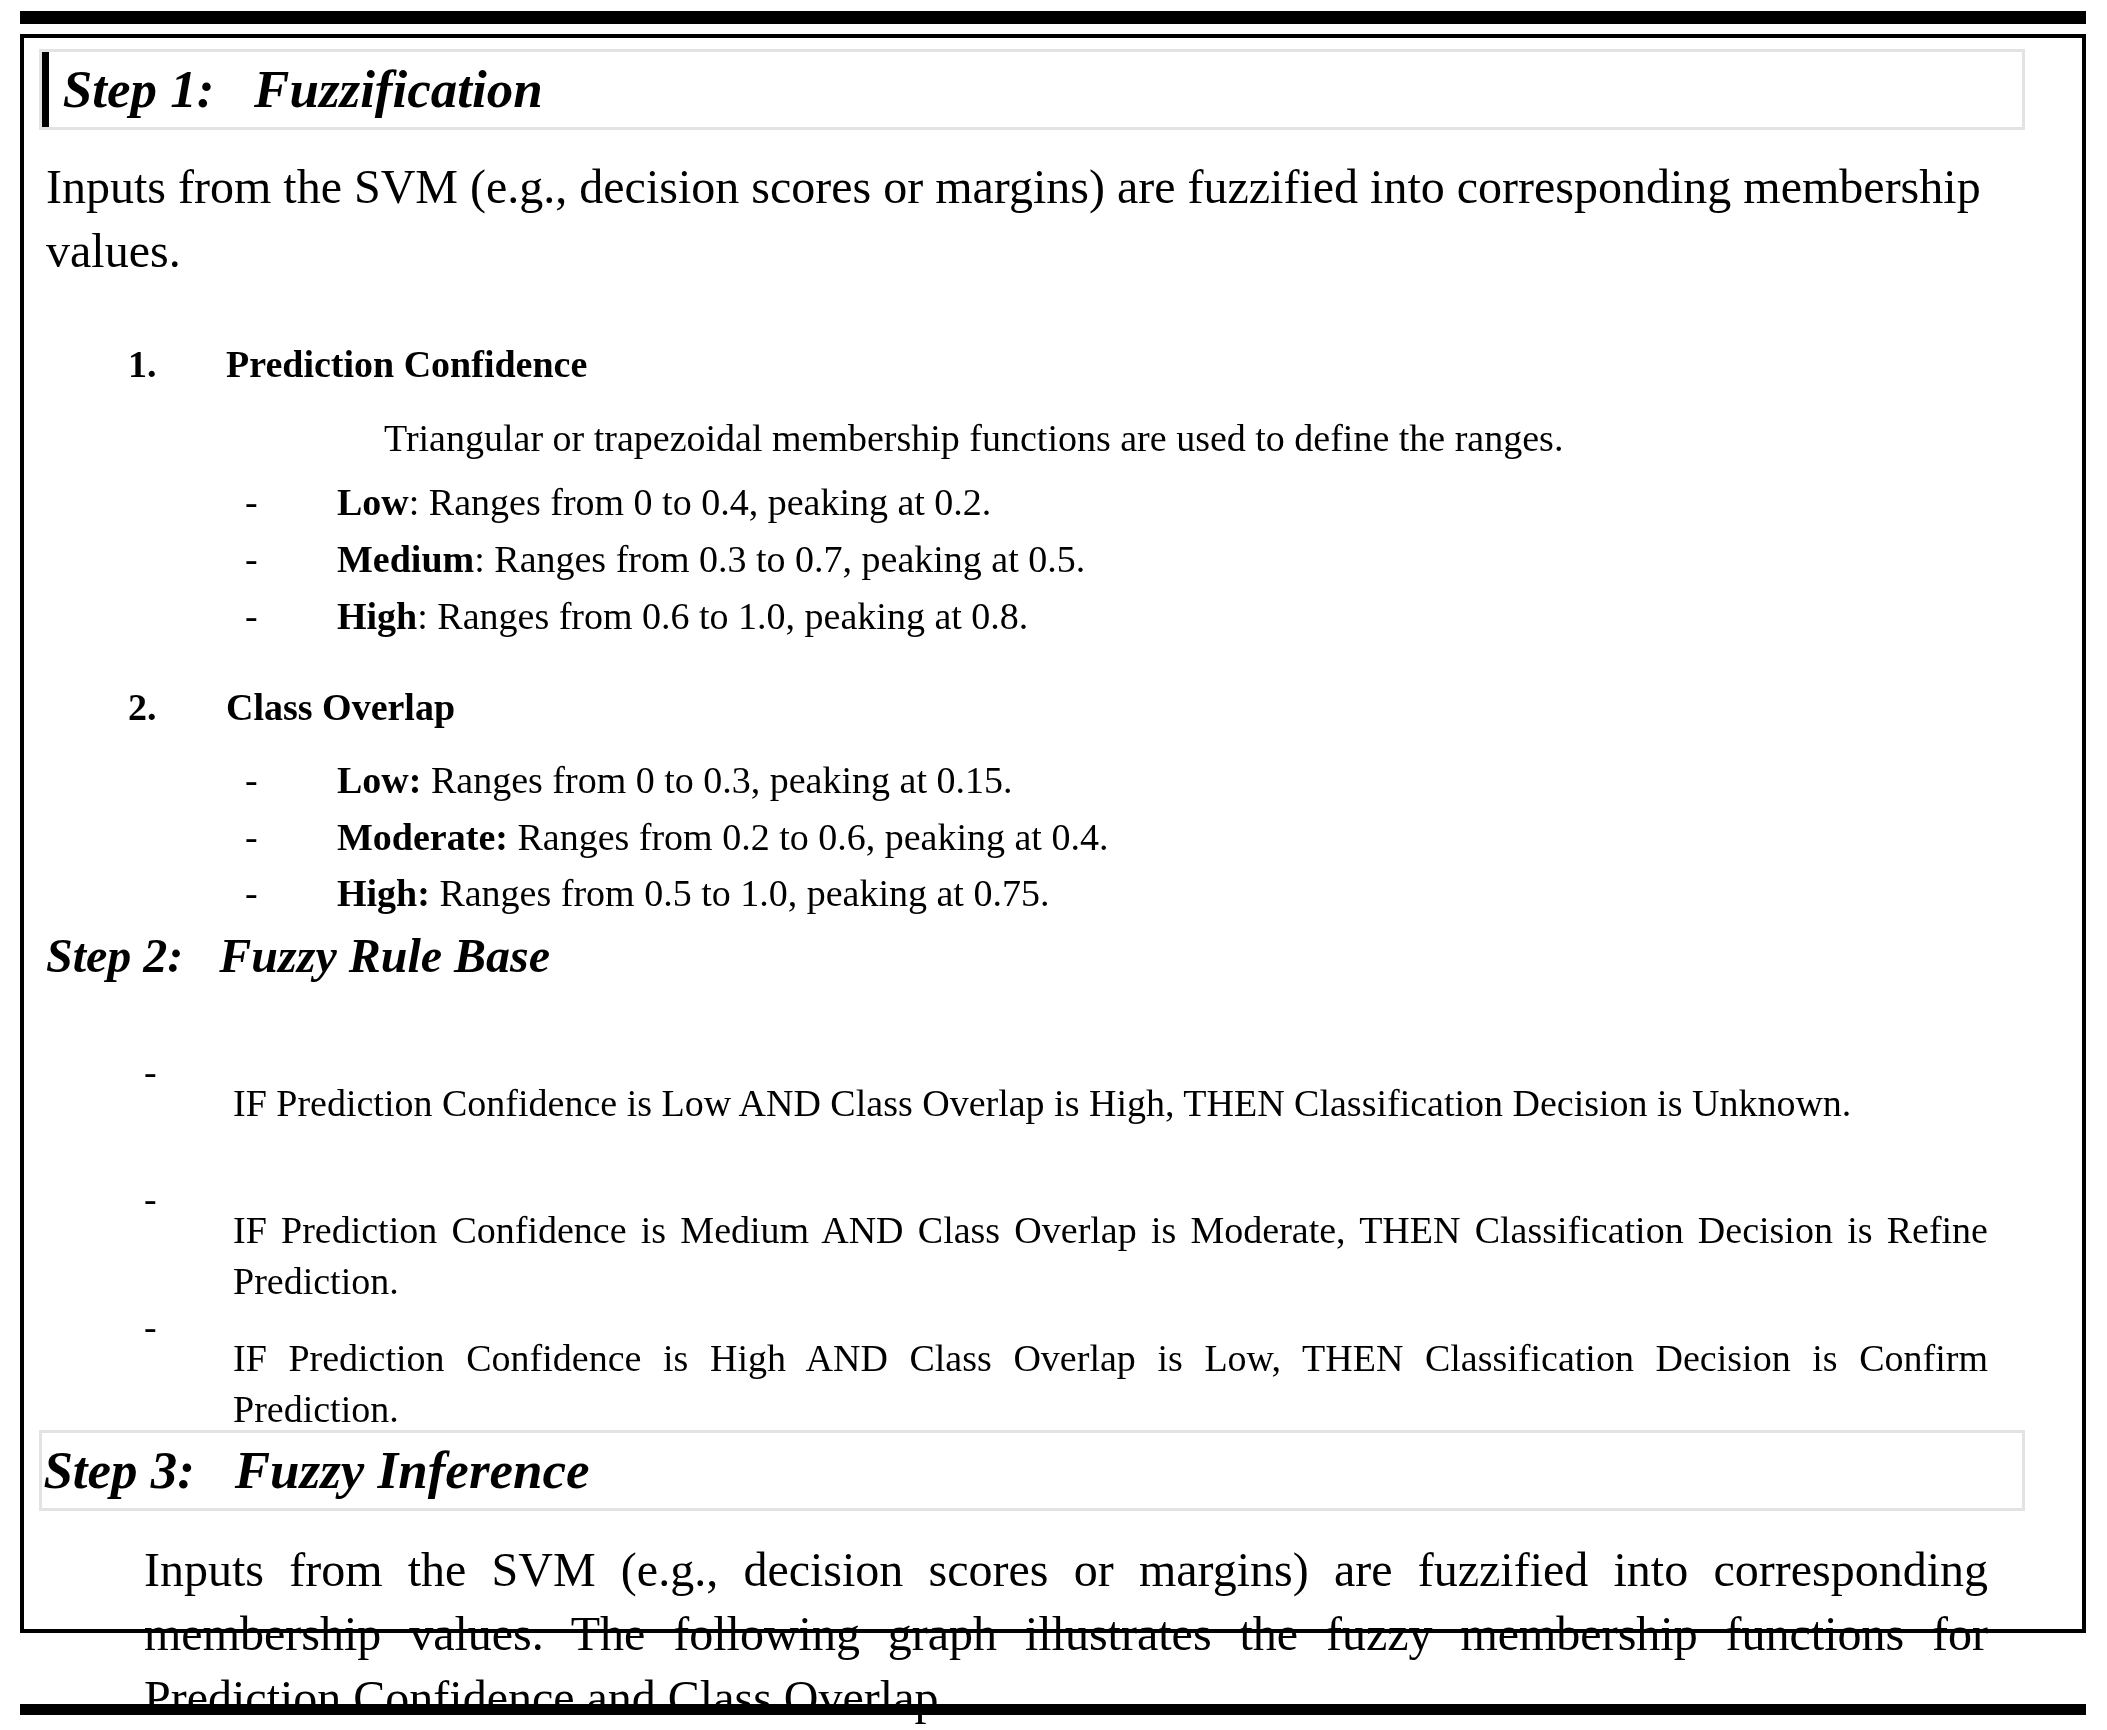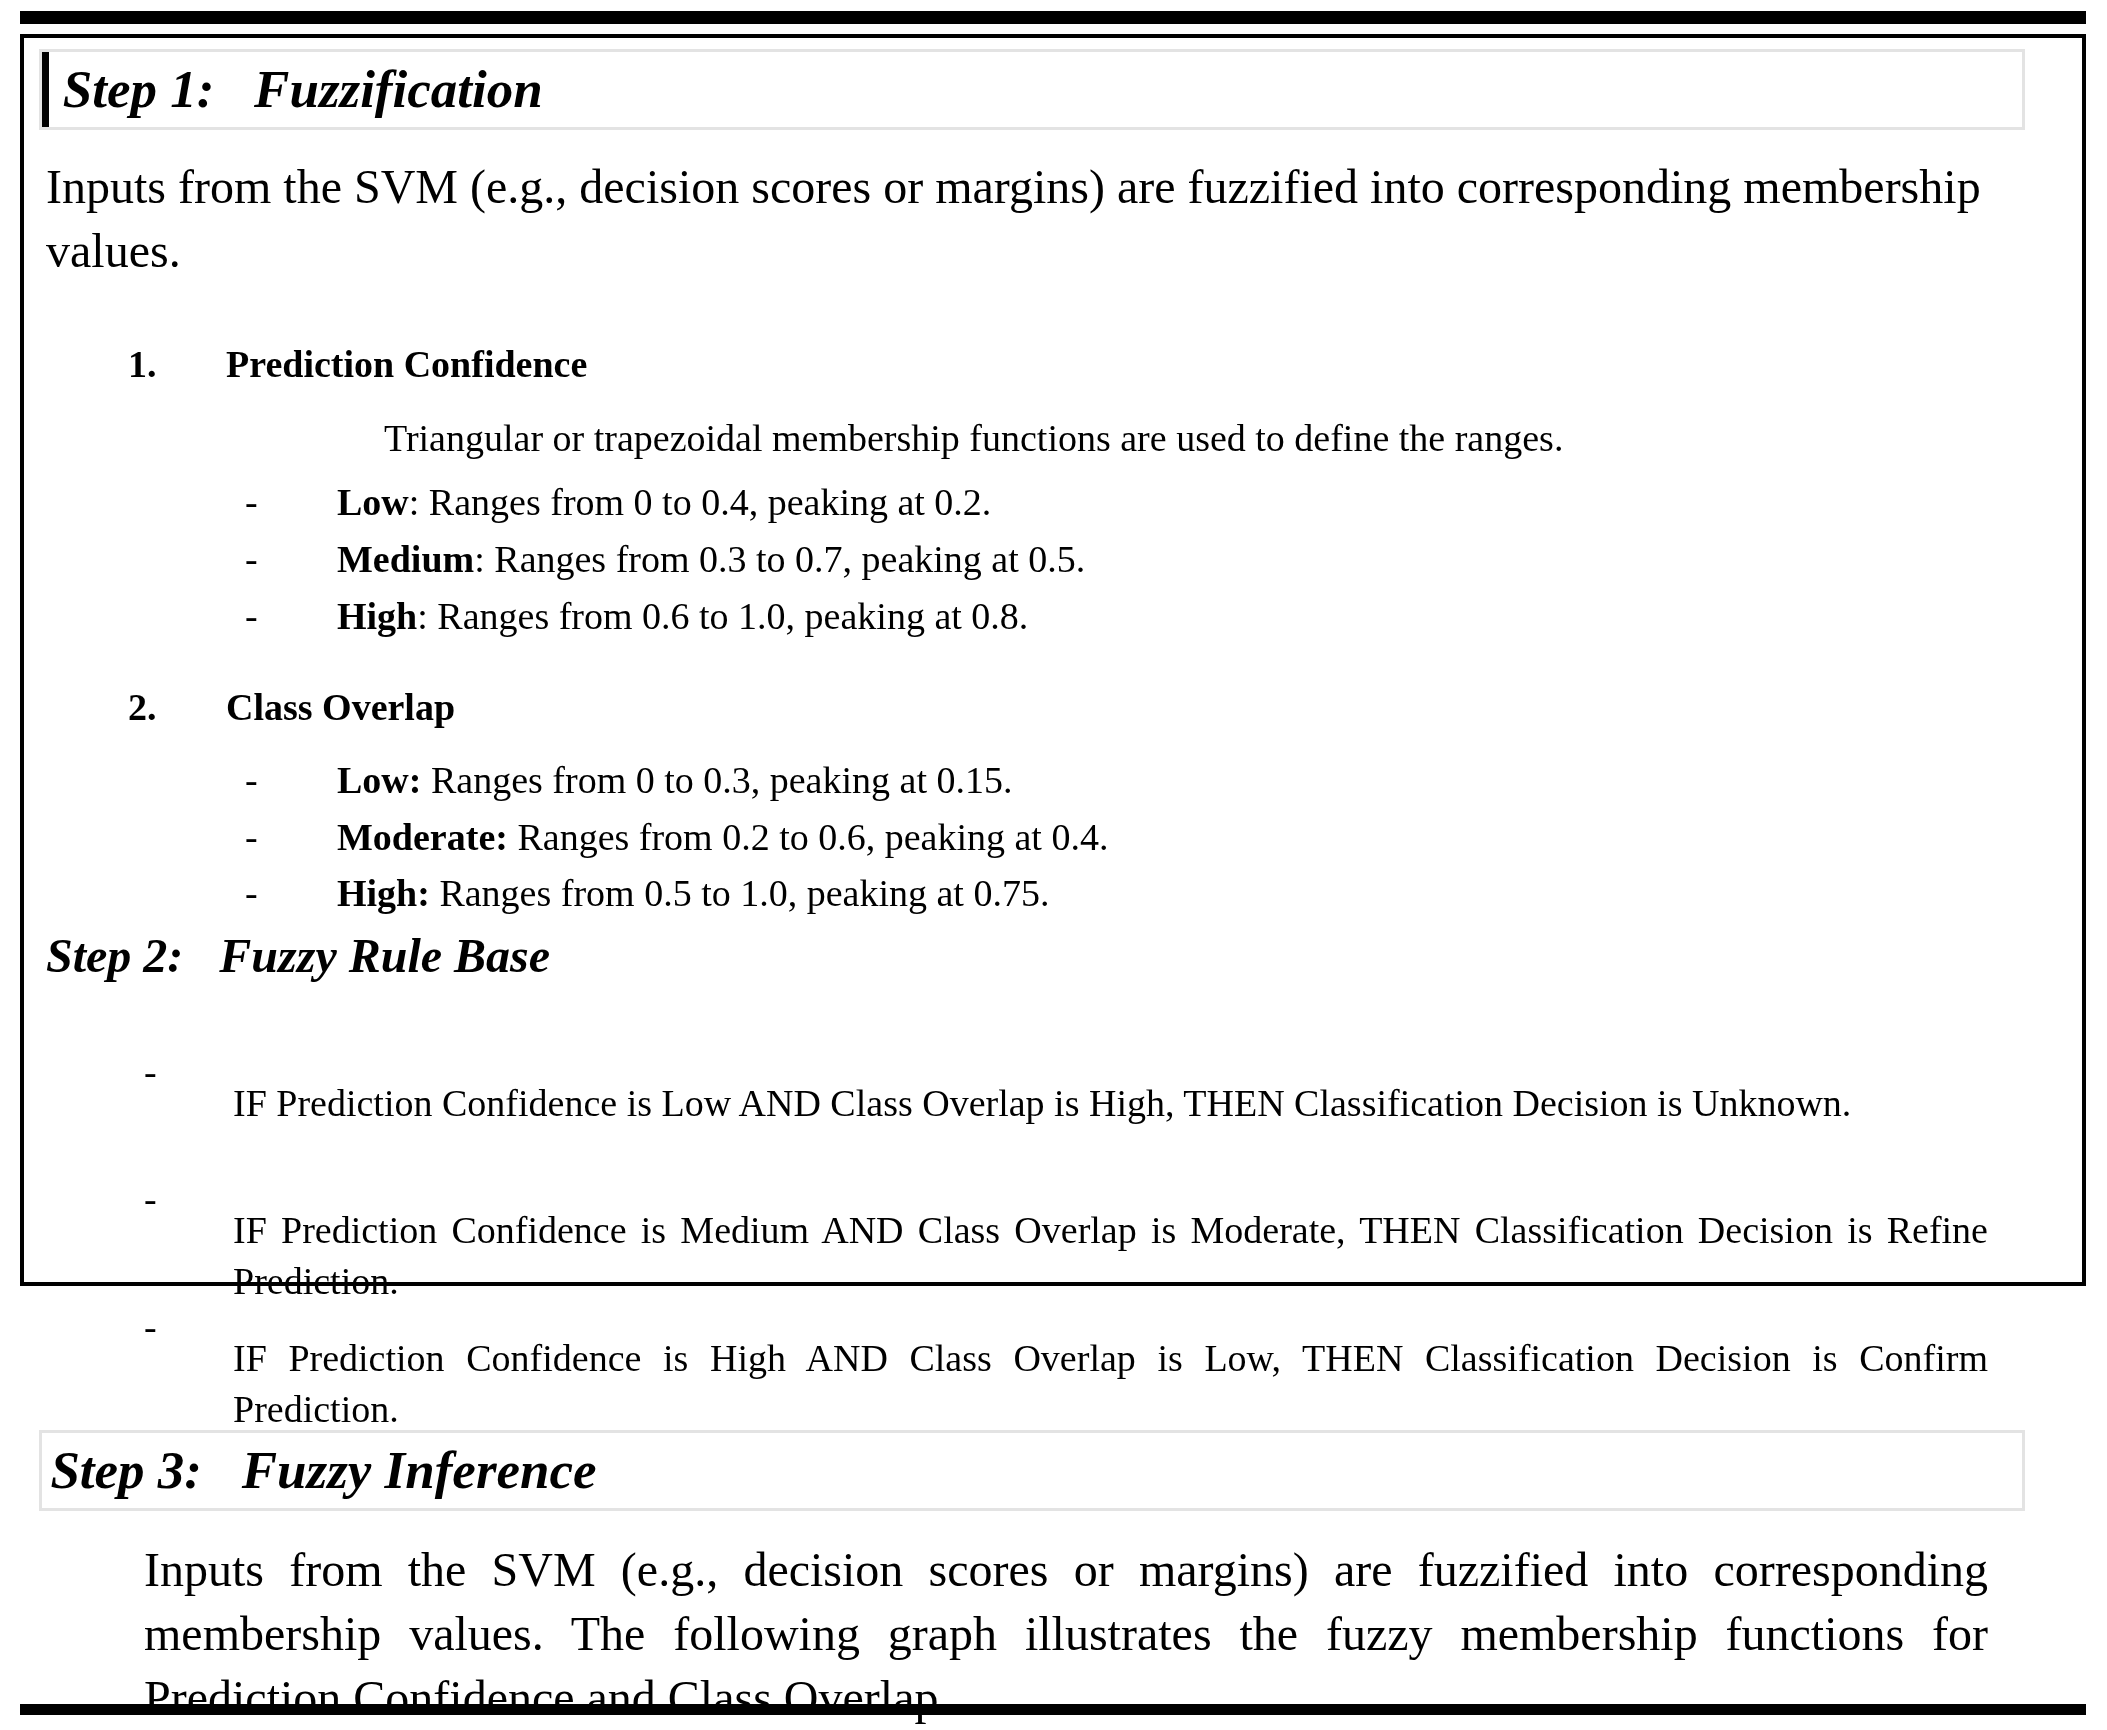--- a/index.html
+++ b/index.html
@@ -32,21 +32,21 @@
   }
   .rule-bar.top    { top: 11px; }
   .rule-bar.bottom { top: 1704px; height: 11px; }
 
   
   #frame {
     position: absolute;
     left: 20px;
     top: 34px;
     width: 2066px;
-    height: 1252px;
+    height: 1599px;
     border: 4.3px solid #000000;
     box-sizing: border-box;
     background: #ffffff;
   }
 
   #frame-inner {
     position: absolute;
     left: 0; top: 0; right: 0; bottom: 0;
     padding: 0;
   }
@@ -209,21 +209,21 @@
         <span class="dash">-</span>
         <span class="rtext">IF Prediction Confidence is Medium AND Class Overlap is Moderate, THEN Classification Decision is Refine Prediction.</span>
       </div>
 
       <div class="rule-item" style="top:1264px; left:120px; width:1844px;">
         <span class="dash">-</span>
         <span class="rtext">IF Prediction Confidence is High AND Class Overlap is Low, THEN Classification Decision is Confirm Prediction.</span>
       </div>
 
       <div class="step-heading-box" style="top:1392px; height:81px;">
-        <div class="step-heading-text" style="padding-left:8px;"><span>Step 3:</span><span>&nbsp;&nbsp;&nbsp;</span><span>Fuzzy Inference</span></div>
+        <div class="step-heading-text" style="padding-left:1px;"><span>Step 3:</span><span>&nbsp;&nbsp;&nbsp;</span><span>Fuzzy Inference</span></div>
       </div>
 
       <div class="body-para justified-para" style="top:1500px; left:120px; width:1844px;">Inputs from the SVM (e.g., decision scores or margins) are fuzzified into corresponding membership values. The following graph illustrates the fuzzy membership functions for Prediction Confidence and Class Overlap.</div>
 
     </div>
   </div>
 
   <div class="rule-bar bottom"></div>
 
 </div>

